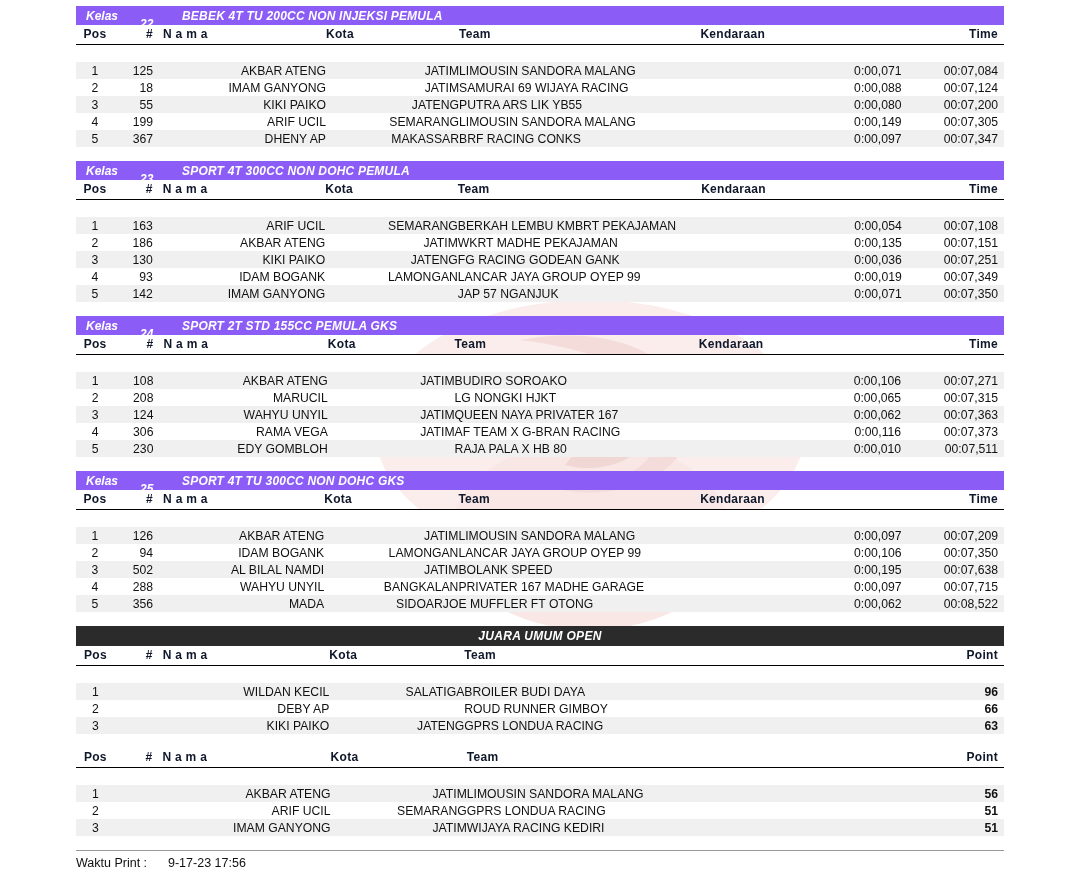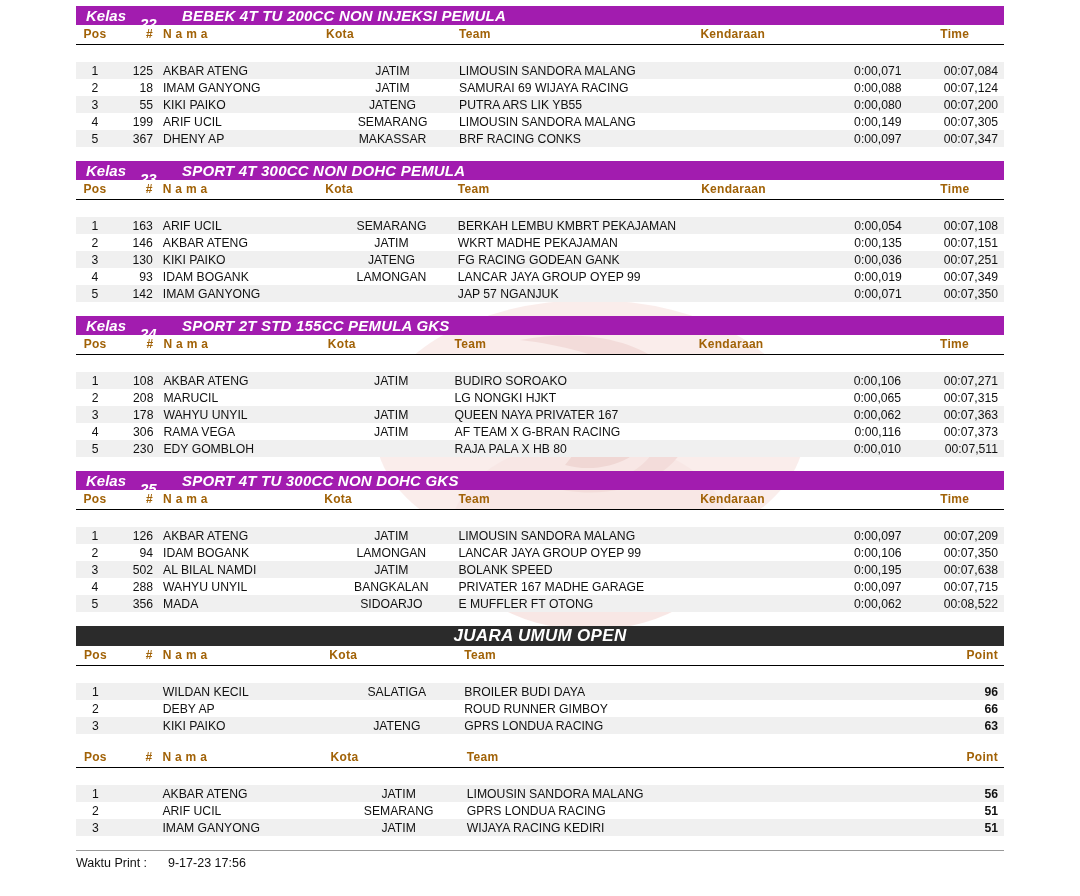--- a/index.html
+++ b/index.html
@@ -36,26 +36,26 @@
   .content {
     position: relative;
     z-index: 2;
     padding: 0 76px 0 76px;
   }
   .class-block {
     margin-bottom: 14px;
   }
   
   .class-bar {
-    background: #a21caf;
+    background: #8b5cf6;
     color: #ffffff;
     height: 19px;
     display: flex;
     align-items: center;
-    font-size: 15px;
+    font-size: 12px;
     font-weight: bold;
     font-style: italic;
   }
   .class-bar .kelas-label {
     width: 54px;
     padding-left: 10px;
     font-style: italic;
   }
   .class-bar .kelas-num {
     width: 42px;
@@ -66,63 +66,63 @@
     font-style: italic;
     letter-spacing: 0.2px;
   }
   .centered-bar {
     background: #2b2b2b;
     color: #ffffff;
     height: 20px;
     display: flex;
     align-items: center;
     justify-content: center;
-    font-size: 17px;
+    font-size: 12px;
     font-weight: bold;
     font-style: italic;
     letter-spacing: 0.3px;
   }
   table.result {
     width: 100%;
     border-collapse: collapse;
     font-size: 12px;
   }
   table.result thead th {
     font-weight: bold;
     font-size: 12px;
     padding: 2px 0 3px 0;
     border-bottom: 1.5px solid #000000;
-    color: #a16207;
+    color: #0f172a;
     letter-spacing: 0.3px;
   }
   table.result tbody td {
     padding: 1px 0 1px 0;
     height: 15px;
     color: #111;
     font-size: 12.2px;
   }
   tbody tr.odd td { background: #f0f0f0; }
   tbody tr.even td { background: #ffffff; }
 
   .c-pos { width: 42px; text-align: center; }
   .c-num { width: 44px; text-align: right; padding-right: 10px !important; }
-  .c-nama { width: 190px; text-align: left; }
-  .c-kota { width: 150px; text-align: center; }
+  .c-nama { width: 190px; text-align: right; }
+  .c-kota { width: 150px; text-align: right; }
   .c-team { width: 290px; text-align: left; }
   .c-kendaraan { width: 130px; text-align: left; }
   .c-waktu { width: 95px; text-align: right; padding-right: 10px !important; }
   .c-time { width: 95px; text-align: right; padding-right: 6px !important; }
   .c-point { width: 95px; text-align: right; padding-right: 6px !important; font-weight: bold; }
 
   thead th.c-nama { text-align: left; padding-left: 0; }
   thead th.h-nama { text-align: left; }
   thead th.h-kota { text-align: left; }
   thead th.h-team { text-align: left; }
   thead th.h-kendaraan { text-align: left; margin-left: 44px; }
-  thead th.h-time { text-align: center; padding-right: 6px; }
+  thead th.h-time { text-align: right; padding-right: 6px; }
   thead th.h-point { text-align: right; padding-right: 6px; }
 
   .spacer-row td { height: 5px; background: #ffffff !important; padding: 0; }
 
   .print-line {
     margin-top: 8px;
     font-size: 12.5px;
     color: #111;
     display: flex;
     align-items: flex-end;
@@ -274,21 +274,21 @@
                 <td class="c-num">163</td>
                 <td class="c-nama">ARIF UCIL</td>
                 <td class="c-kota">SEMARANG</td>
                 <td class="c-team">BERKAH LEMBU KMBRT PEKAJAMAN</td>
                 <td class="c-kendaraan"></td>
                 <td class="c-waktu">0:00,054</td>
                 <td class="c-time">00:07,108</td>
               </tr>
               <tr class="even">
                 <td class="c-pos">2</td>
-                <td class="c-num">146</td>
+                <td class="c-num">186</td>
                 <td class="c-nama">AKBAR ATENG</td>
                 <td class="c-kota">JATIM</td>
                 <td class="c-team">WKRT MADHE PEKAJAMAN</td>
                 <td class="c-kendaraan"></td>
                 <td class="c-waktu">0:00,135</td>
                 <td class="c-time">00:07,151</td>
               </tr>
               <tr class="odd">
                 <td class="c-pos">3</td>
                 <td class="c-num">130</td>
@@ -360,21 +360,21 @@
                 <td class="c-num">208</td>
                 <td class="c-nama">MARUCIL</td>
                 <td class="c-kota"></td>
                 <td class="c-team">LG NONGKI HJKT</td>
                 <td class="c-kendaraan"></td>
                 <td class="c-waktu">0:00,065</td>
                 <td class="c-time">00:07,315</td>
               </tr>
               <tr class="odd">
                 <td class="c-pos">3</td>
-                <td class="c-num">178</td>
+                <td class="c-num">124</td>
                 <td class="c-nama">WAHYU UNYIL</td>
                 <td class="c-kota">JATIM</td>
                 <td class="c-team">QUEEN NAYA PRIVATER 167</td>
                 <td class="c-kendaraan"></td>
                 <td class="c-waktu">0:00,062</td>
                 <td class="c-time">00:07,363</td>
               </tr>
               <tr class="even">
                 <td class="c-pos">4</td>
                 <td class="c-num">306</td>

